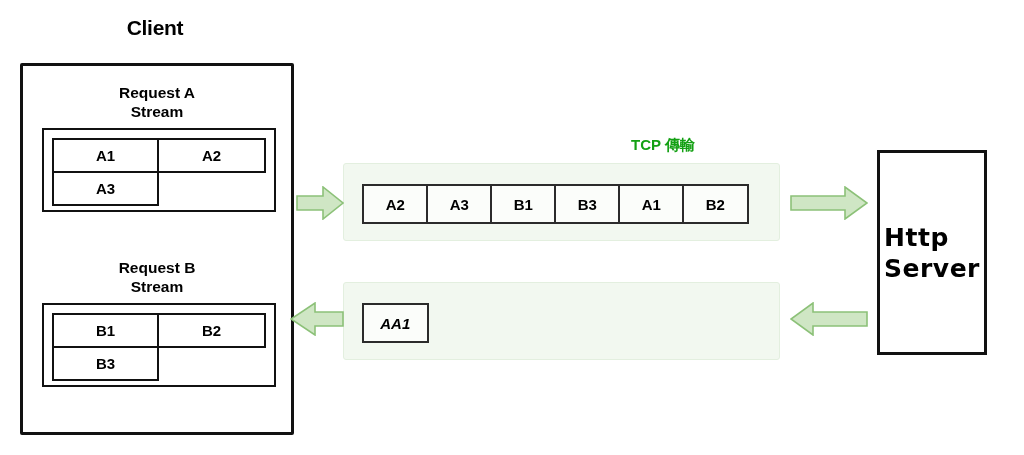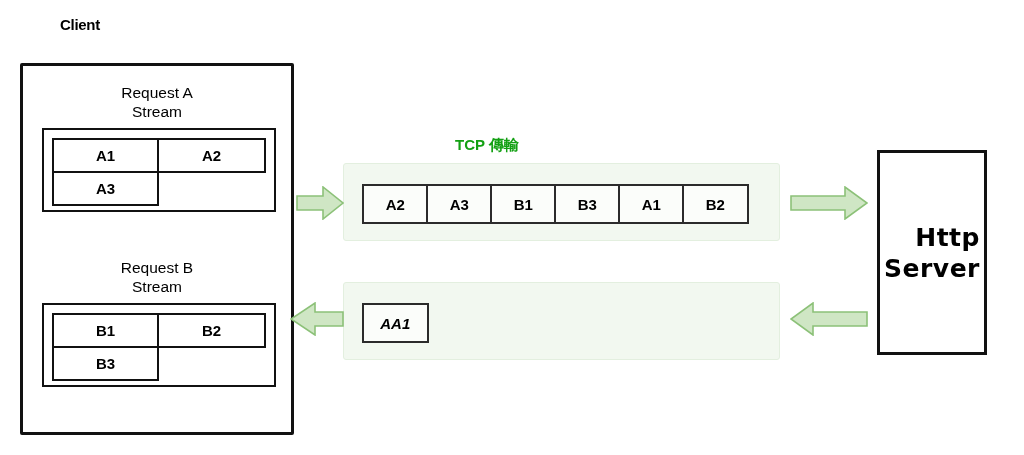--- a/index.html
+++ b/index.html
@@ -15,22 +15,22 @@
     font-family: "Liberation Sans", sans-serif;
     color: #000000;
   }
 
   
   #client-title {
     position: absolute;
     left: 60px;
     top: 16px;
     width: 190px;
-    text-align: left;
-    font-size: 15px;
+    text-align: center;
+    font-size: 21px;
     font-weight: bold;
     letter-spacing: -0.3px;
     font-family: "Liberation Sans", sans-serif;
   }
 
   
   #client-box {
     position: absolute;
     left: 20px;
     top: 63px;
@@ -40,21 +40,21 @@
     border-radius: 2px;
     background: #ffffff;
     box-sizing: border-box;
   }
 
   .stream-title {
     position: absolute;
     width: 100%;
     text-align: center;
     font-size: 15.5px;
-    font-weight: normal;
+    font-weight: bold;
     line-height: 19px;
     font-family: "Liberation Sans", sans-serif;
   }
   #stream-a-title { top: 17px; }
   #stream-b-title { top: 192px; }
 
   
   .stream-frame {
     position: absolute;
     left: 19px;
@@ -93,21 +93,21 @@
   .cell-tr { left: 105px;top: 0;    width: 109px; height: 35px; }
   
   .cell-bl { left: 0;    top: 33px; width: 107px; height: 35px; }
 
   
   #tcp-label {
     position: absolute;
     left: 455px;
     top: 136px;
     width: 240px;
-    text-align: left;
+    text-align: right;
     font-size: 15px;
     font-weight: bold;
     color: #13a013;
     font-family: "Liberation Sans", sans-serif;
   }
 
   
   .tcp-band {
     position: absolute;
     left: 343px;
@@ -151,21 +151,21 @@
     width: 110px;
     height: 205px;
     border: 3px solid #111111;
     background: #ffffff;
     box-sizing: border-box;
     display: flex;
     align-items: center;
     justify-content: center;
   }
   #server-label {
-    text-align: right;
+    text-align: left;
     font-size: 25px;
     font-weight: bold;
     line-height: 31px;
     letter-spacing: 0.5px;
     font-family: "DejaVu Sans", sans-serif;
   }
 
   
   .arrow {
     position: absolute;

